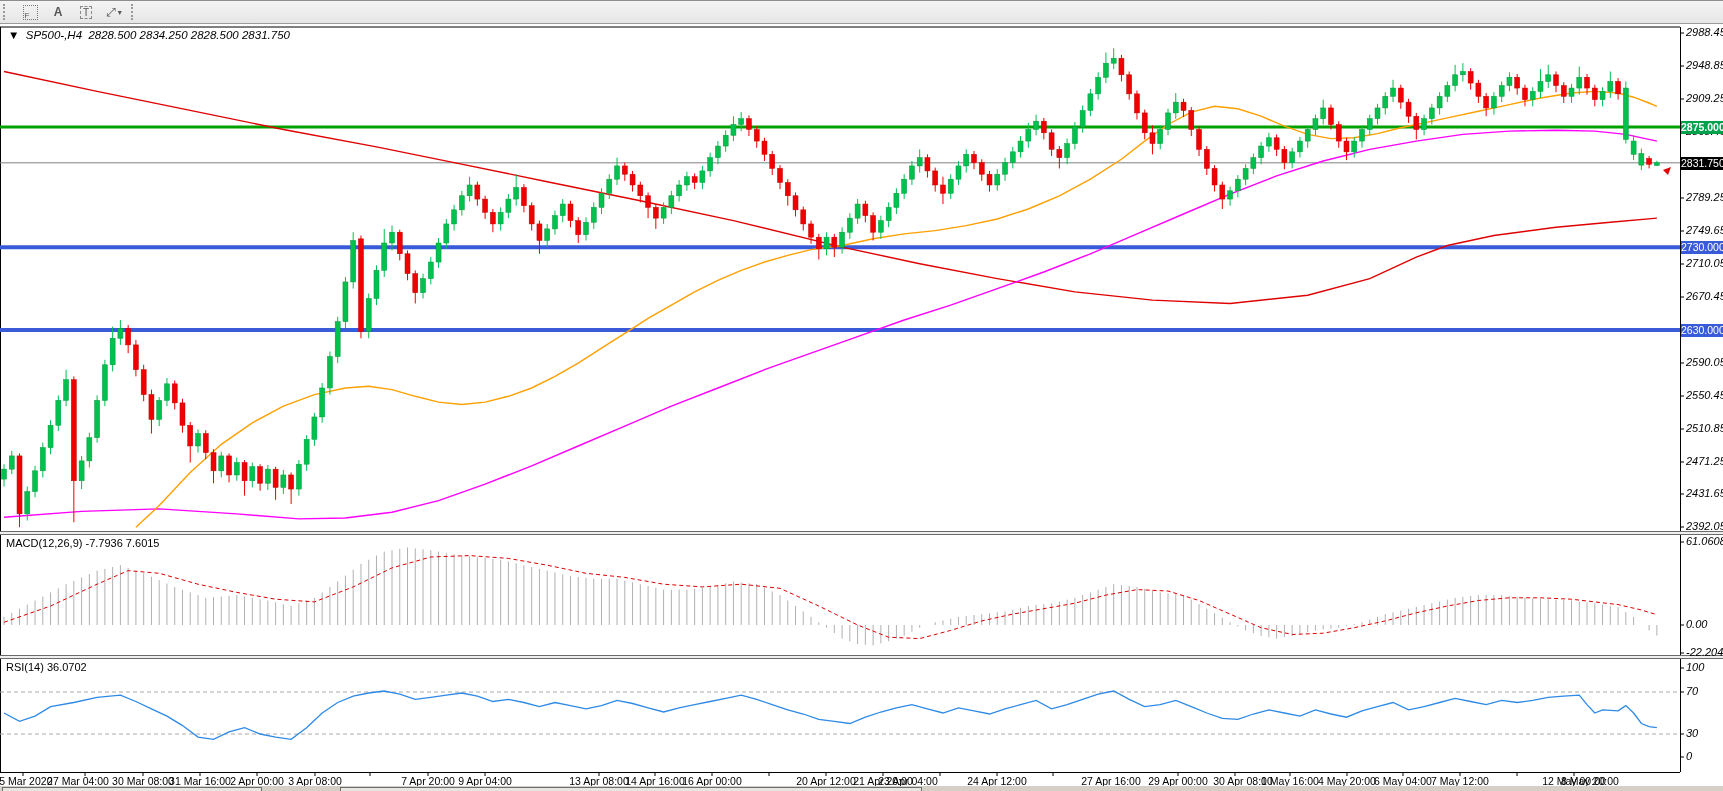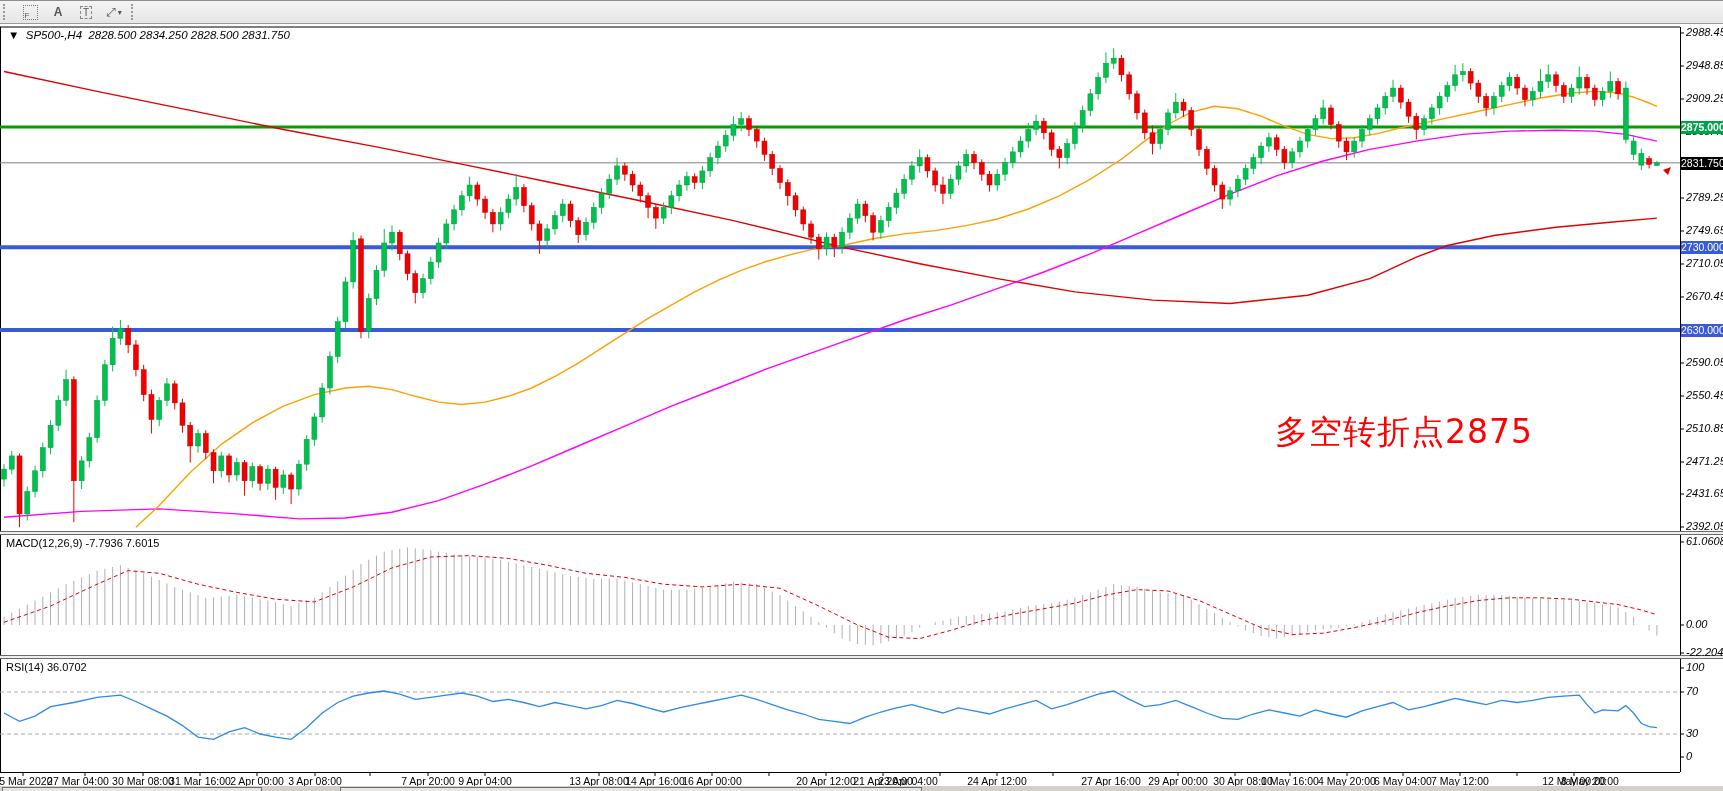--- a/index.html
+++ b/index.html
@@ -777,21 +777,20 @@
     <span>SP500-,H4</span>&nbsp;
     <span>2828.500</span>
     <span>2834.250</span>
     <span>2828.500</span>
     <span>2831.750</span>
   </div>
 
   <div class="indlabel" style="left:6px;top:537px;">MACD(12,26,9) -7.7936 7.6015</div>
   <div class="indlabel" style="left:6px;top:661px;">RSI(14) 36.0702</div>
 
-  <div class="annot" style="left: 1275px; top: 410px; color: rgb(255, 0, 0);">多空转折点2875</div>
 
   <div id="price-labels">
       <div class="ovl plabel" style="top: 26px;">2988.450</div>
       <div class="ovl plabel" style="top: 59px;">2948.850</div>
       <div class="ovl plabel" style="top: 92px;">2909.250</div>
       <div class="ovl plabel" style="top: 125px;">2868.450</div>
       <div class="ovl plabel" style="top: 191px;">2789.250</div>
       <div class="ovl plabel" style="top: 224px;">2749.650</div>
       <div class="ovl plabel" style="top: 257px;">2710.050</div>
       <div class="ovl plabel" style="top: 290px;">2670.450</div>

